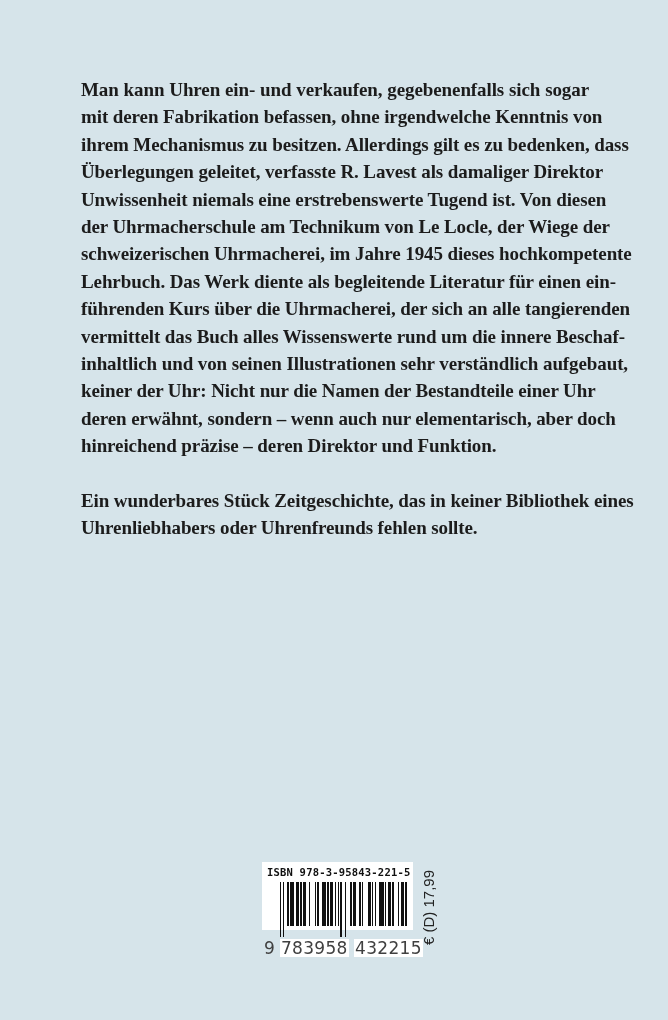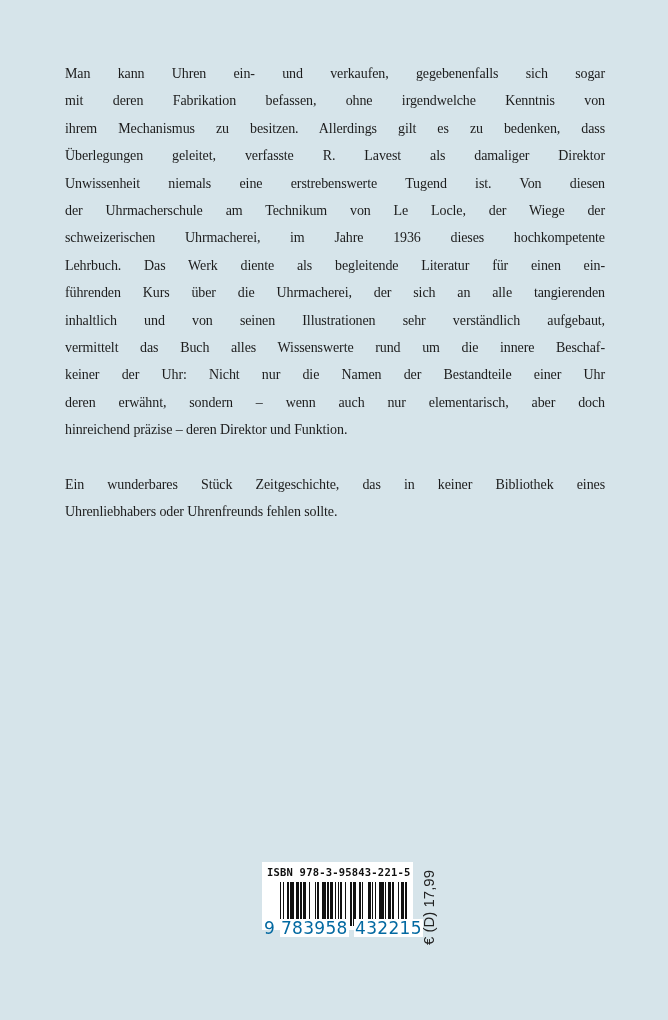--- a/index.html
+++ b/index.html
@@ -15,26 +15,27 @@
     font-family: "Liberation Serif", "DejaVu Serif", serif;
     color: #1c1c1c;
   }
   .text-block {
     position: absolute;
     left: 65px;
     top: 60px;
     width: 540px;
   }
   .para {
-    margin: 0;
-    font-size: 14px;
+    margin: 16px;
+    font-size: 19px;
     line-height: 27.4px;
     text-align: justify;
     hyphens: manual;
     letter-spacing: -0.1px;
+    font-weight: bold;
   }
   .para .line {
     display: block;
     text-align: justify;
     text-align-last: justify;
     white-space: nowrap;
   }
   .para .line.last {
     text-align-last: left;
   }
@@ -69,25 +70,25 @@
     display: flex;
     align-items: flex-start;
   }
   .bars span {
     display: block;
     background: #111;
   }
   .ean-digits {
     position: absolute;
     left: 2px;
-    top: 57px;
+    top: 77px;
     font-family: "DejaVu Sans", "Liberation Sans", sans-serif;
     font-size: 17px;
     line-height: 18px;
-    color: #0369a1;
+    color: #404040;
     white-space: nowrap;
     background: transparent;
   }
   .ean-digits .first { display: inline-block; width: 16px; }
   .ean-digits .grp { display: inline-block; background: #fff; padding: 0 1px; letter-spacing: 0.3px; }
   .price {
     position: absolute;
     left: 420px;
     top: 945px;
     transform: rotate(-90deg);
@@ -102,25 +103,25 @@
 <body>
 
 <div class="text-block">
   <p class="para">
     <span class="line">Man kann Uhren ein- und verkaufen, gegebenenfalls sich sogar</span>
     <span class="line">mit deren Fabrikation befassen, ohne irgendwelche Kenntnis von</span>
     <span class="line">ihrem Mechanismus zu besitzen. Allerdings gilt es zu bedenken, dass</span>
     <span class="line">Überlegungen geleitet, verfasste R. Lavest als damaliger Direktor</span>
     <span class="line">Unwissenheit niemals eine erstrebenswerte Tugend ist. Von diesen</span>
     <span class="line">der Uhrmacherschule am Technikum von Le Locle, der Wiege der</span>
-    <span class="line">schweizerischen Uhrmacherei, im Jahre 1936 dieses hochkompetente</span>
+    <span class="line">schweizerischen Uhrmacherei, im Jahre 1945 dieses hochkompetente</span>
     <span class="line">Lehrbuch. Das Werk diente als begleitende Literatur für einen ein-</span>
     <span class="line">führenden Kurs über die Uhrmacherei, der sich an alle tangierenden</span>
+    <span class="line">vermittelt das Buch alles Wissenswerte rund um die innere Beschaf-</span>
     <span class="line">inhaltlich und von seinen Illustrationen sehr verständlich aufgebaut,</span>
-    <span class="line">vermittelt das Buch alles Wissenswerte rund um die innere Beschaf-</span>
     <span class="line">keiner der Uhr: Nicht nur die Namen der Bestandteile einer Uhr</span>
     <span class="line">deren erwähnt, sondern – wenn auch nur elementarisch, aber doch</span>
     <span class="line last">hinreichend präzise – deren Direktor und Funktion.</span>
   </p>
   <p class="para">
     <span class="line">Ein wunderbares Stück Zeitgeschichte, das in keiner Bibliothek eines</span>
     <span class="line last">Uhrenliebhabers oder Uhrenfreunds fehlen sollte.</span>
   </p>
 </div>
 

